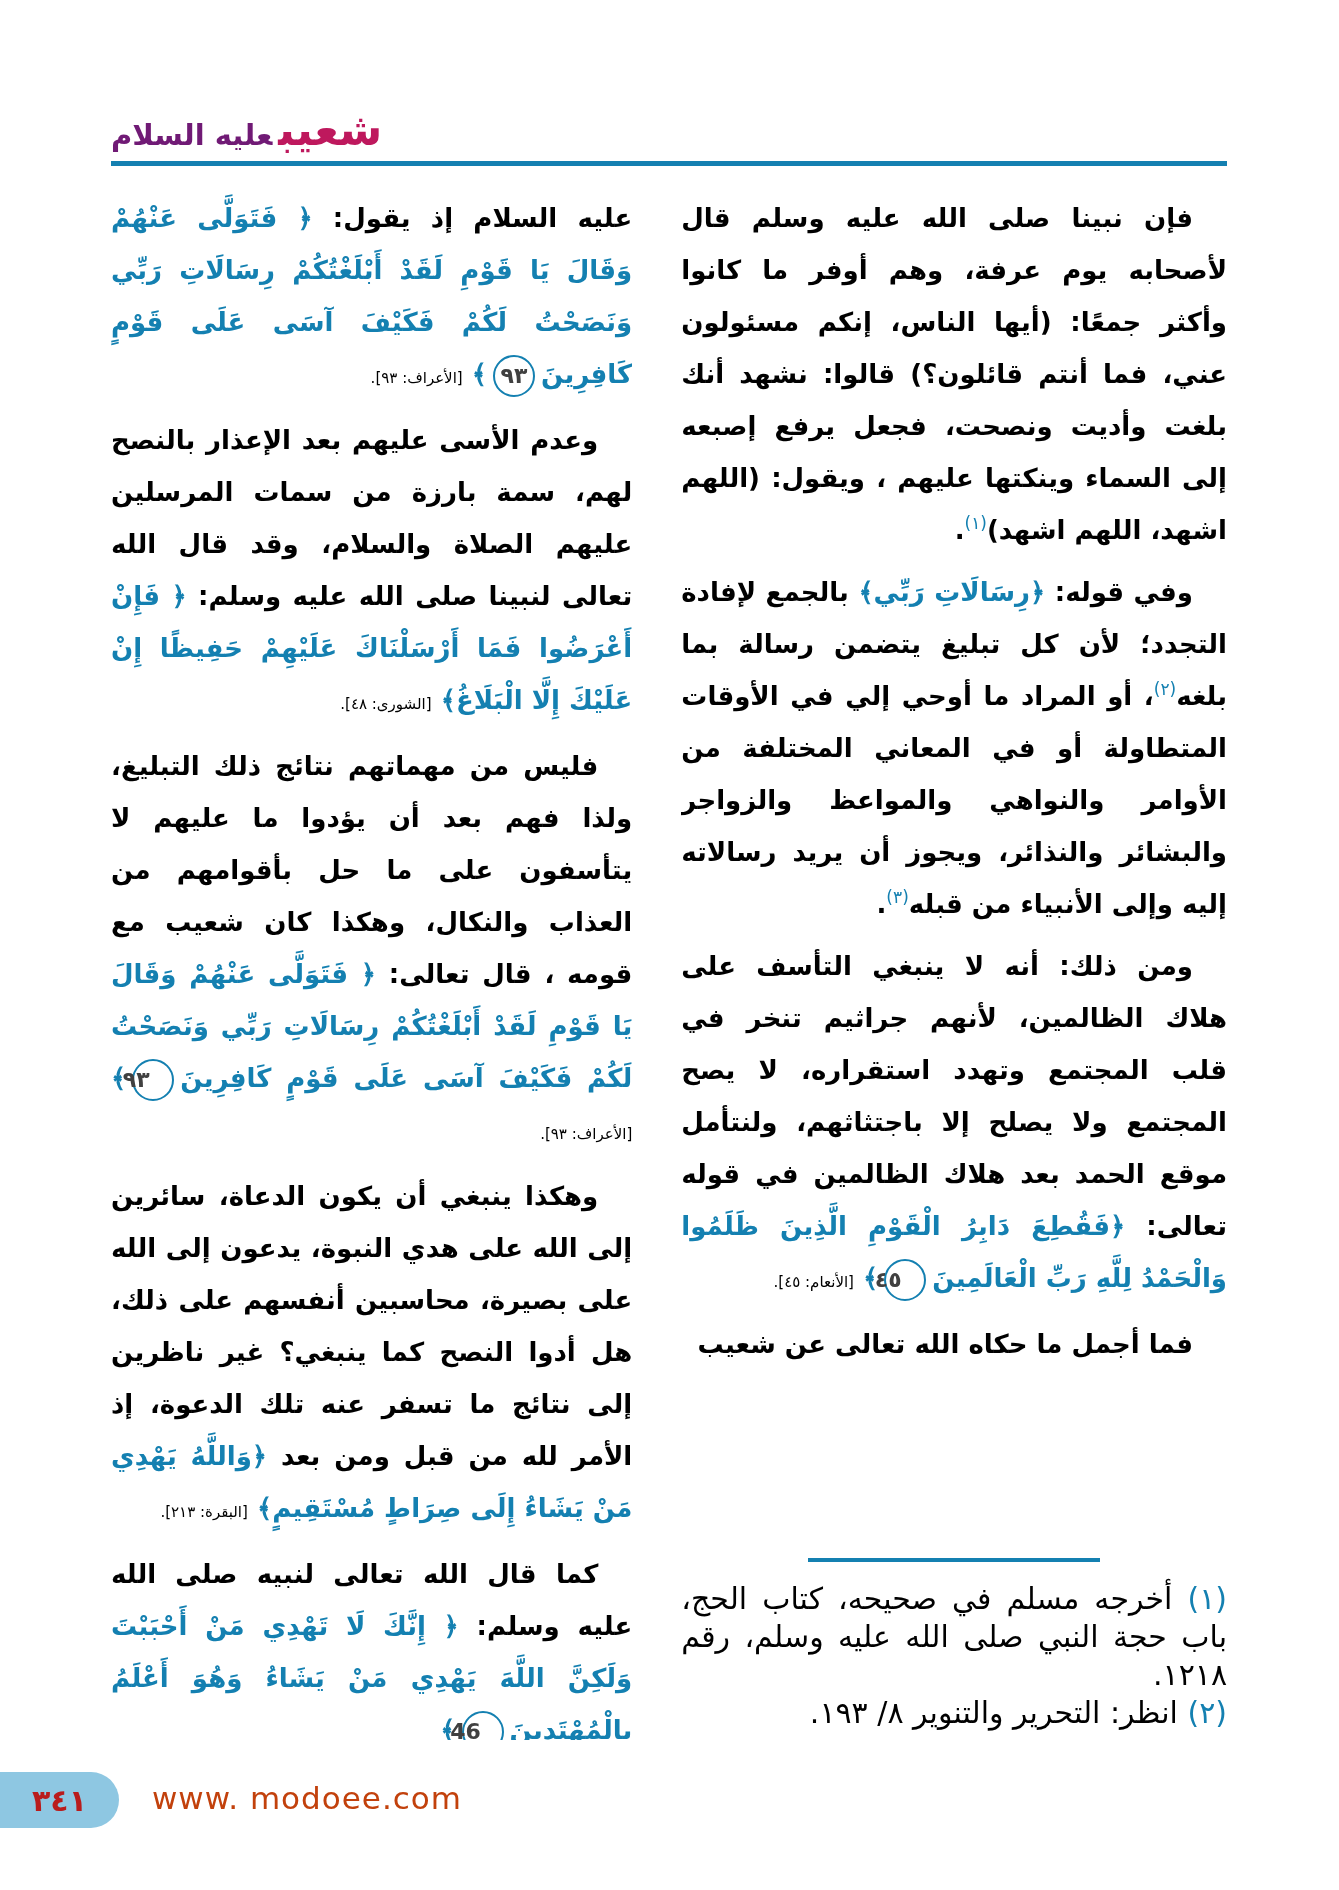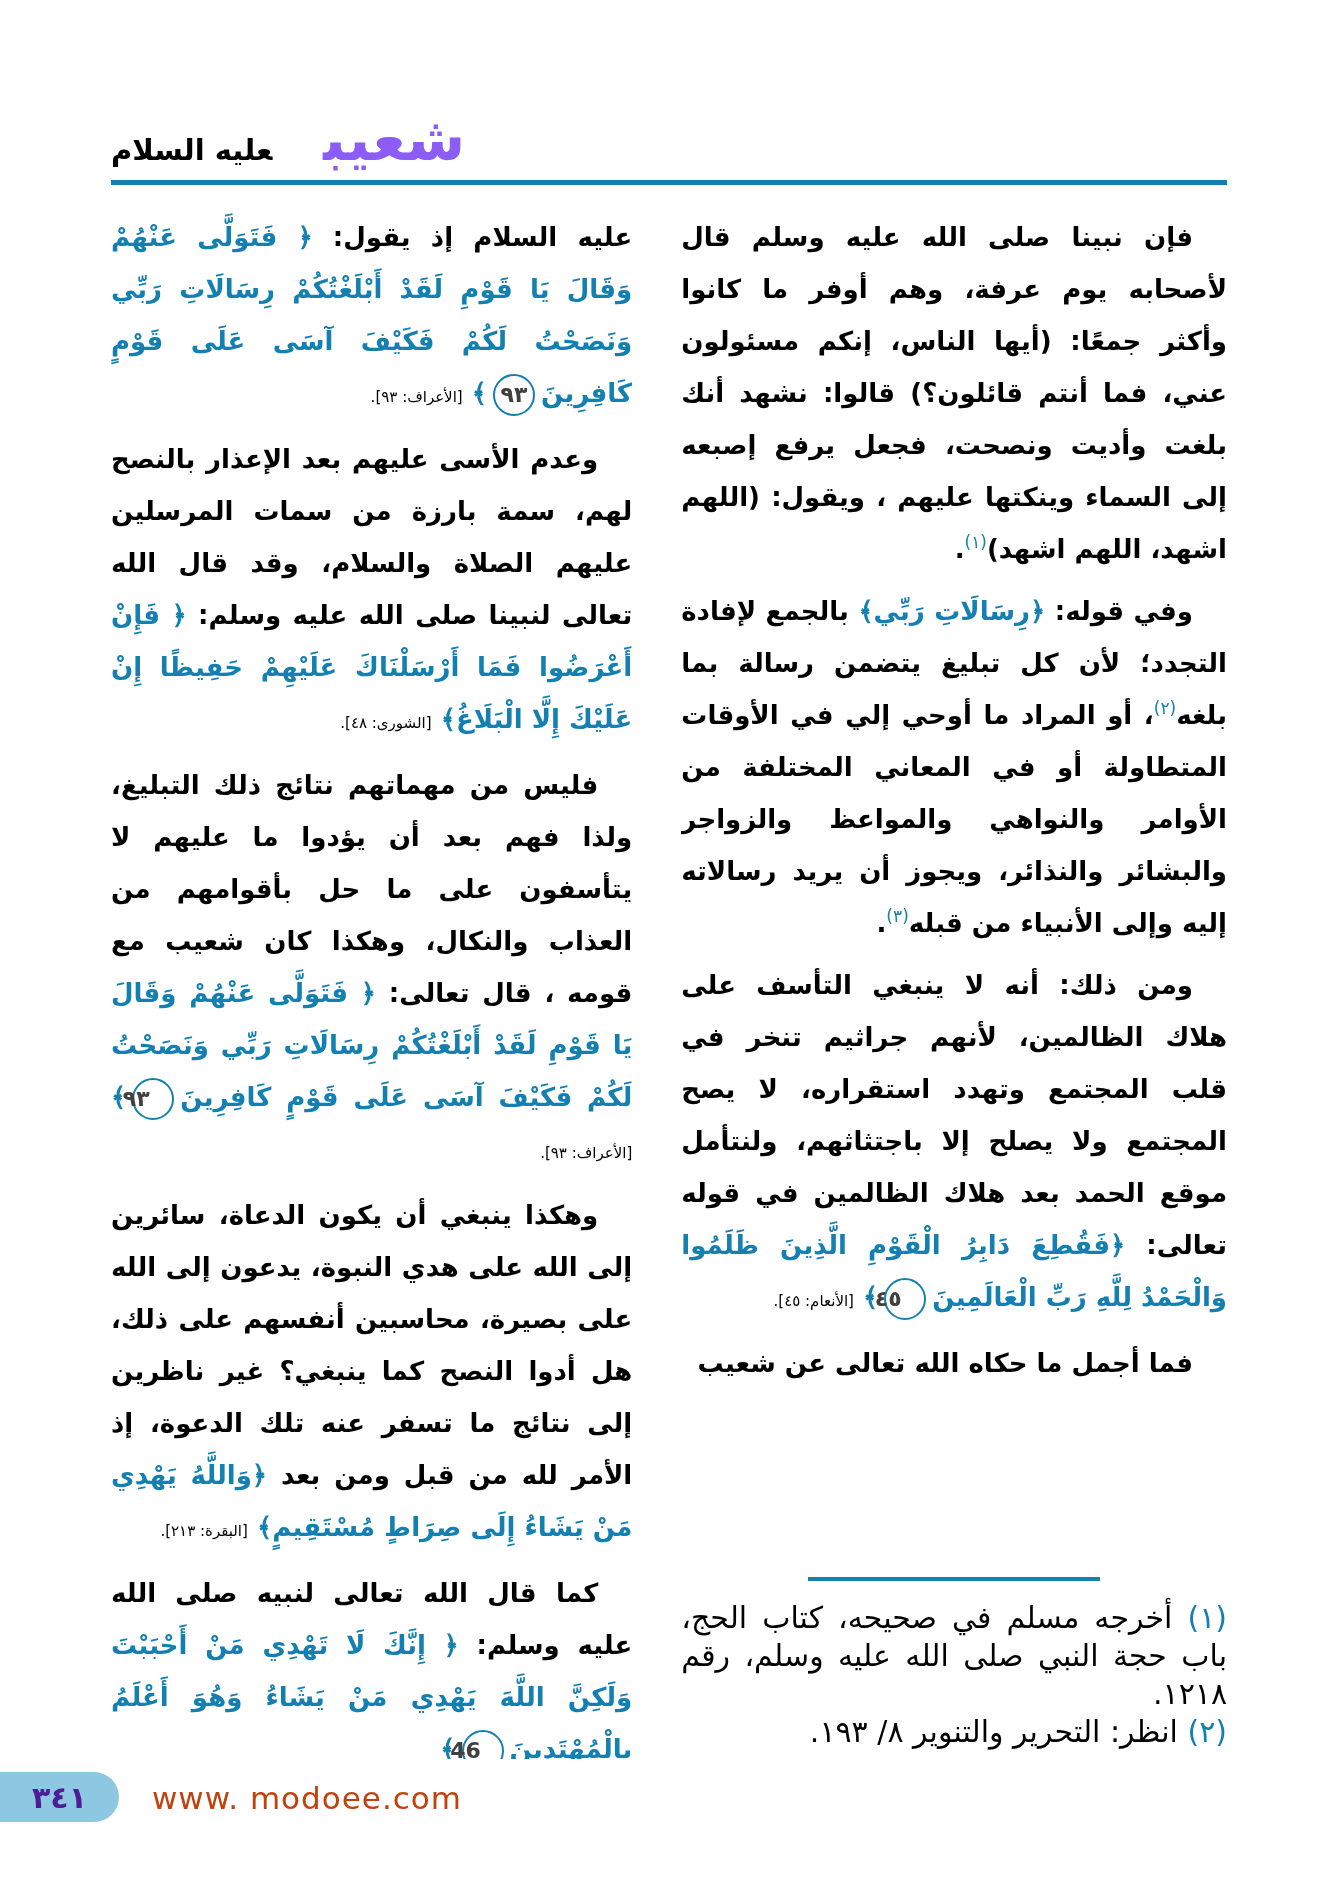--- a/index.html
+++ b/index.html
@@ -7,22 +7,22 @@
     position:relative;
     width:1339px;height:1890px;
     background:#ffffff;
     font-family:"DejaVu Sans",sans-serif;
     direction:rtl;
     overflow:hidden;
     margin:0 auto;
   }
   .content{position:absolute;top:104px;right:112px;width:1116px;}
   .header{ text-align:left; }
-  .title-main{font-size:60px;font-weight:700;color:#8b5cf6;letter-spacing:-1px;margin-left:45px;}
-  .title-sub{font-size:29px;font-weight:700;color:#000000;margin-right:6px;}
+  .title-main{font-size:44px;font-weight:700;color:#be185d;letter-spacing:-1px;}
+  .title-sub{font-size:29px;font-weight:700;color:#701a75;margin-right:6px;}
   .header-rule{height:5px;background:#1480b1;margin-top:6px;}
   .columns{display:flex;gap:27px;margin-top:26px;align-items:flex-start;}
   .col{box-sizing:border-box;}
   .col-right{width:557px;height:1548px;position:relative;overflow:hidden;margin-left:22px;}
   .col-left{width:532px;height:1548px;overflow:hidden;}
   .col-main{max-height:1252px;overflow:hidden;}
   p.body-par{
     margin:0 0 10px 0;
     font-size:26px;line-height:52px;font-weight:700;color:#000;
     text-align:justify;
@@ -41,23 +41,23 @@
   .footnote-block{position:absolute;bottom:8px;right:0;left:0;}
   .fn-sep{width:292px;height:4px;background:#1480b1;margin:0 auto 18px auto;}
   .fn-item{margin:0;}
   .fn-line{
     font-size:30px;line-height:38px;font-weight:400;color:#000;
     text-align:justify;
   }
   .fn-line .fn-marker{color:#1480b1;}
   .fn-line.fn-cont{padding-right:10px;}
   .page-pill{
-    position:absolute;left:0;top:1772px;width:119px;height:50px;
+    position:absolute;left:0;top:1772px;width:119px;height:56px;
     background:#8ec7e2;border-radius:0 31px 31px 0;
-    color:#4c1d95;font-size:30px;font-weight:700;
+    color:#b91c1c;font-size:30px;font-weight:700;
     display:flex;align-items:center;justify-content:center;
     direction:rtl;
   }
   .site-url{
     position:absolute;left:152px;top:1780px;
     color:#c2410c;font-size:31px;font-weight:400;
     direction:ltr;letter-spacing:1px;
   }
 </style>
 </head>

